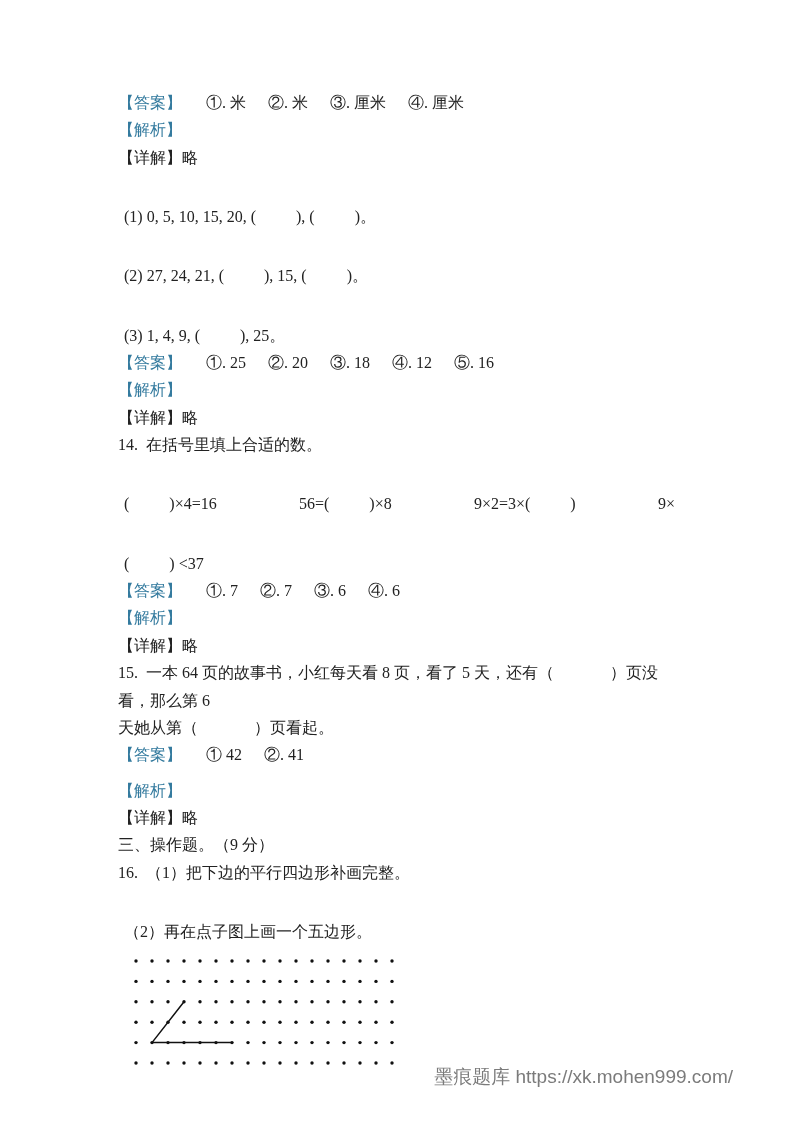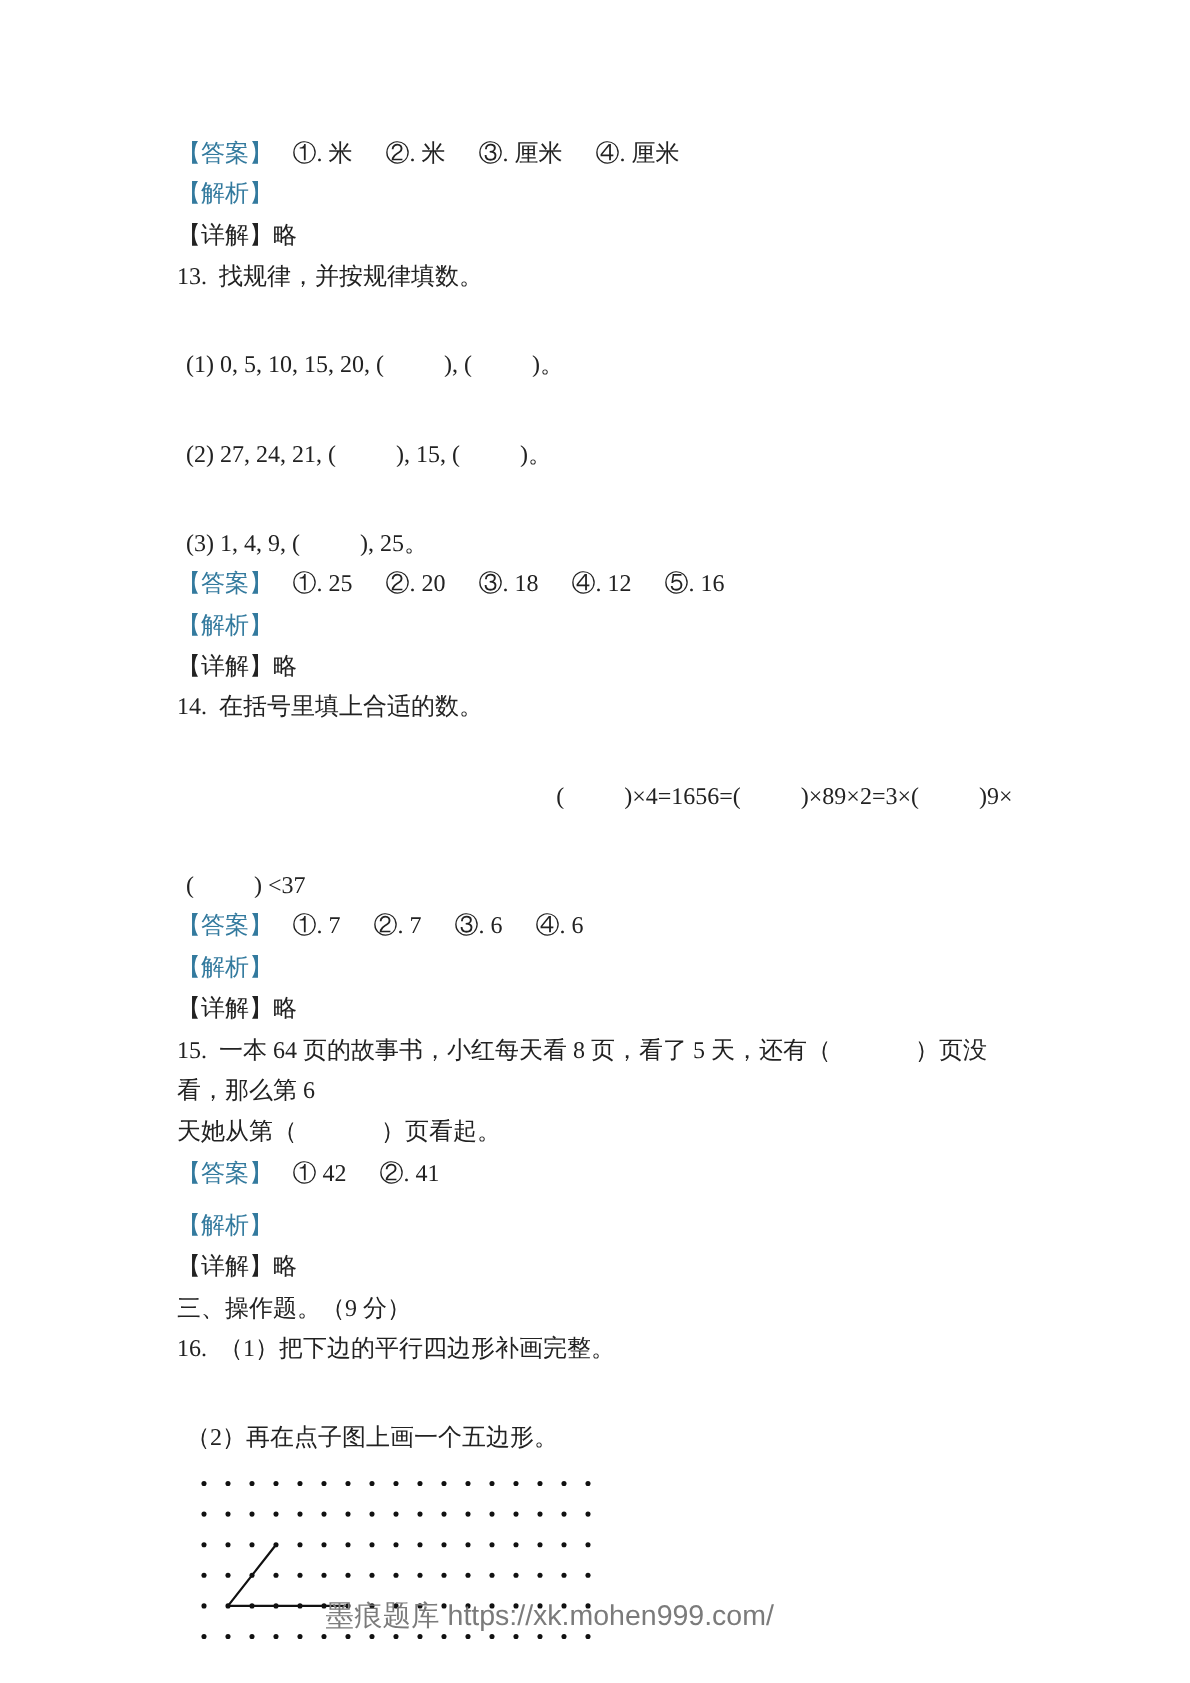--- a/index.html
+++ b/index.html
@@ -11,50 +11,49 @@
     background: #ffffff;
     overflow: hidden;
     font-family: "Liberation Serif", "DejaVu Serif", serif;
     color: var(--ink, #222222);
   }
   .content { position: absolute; left: 118px; top: 89px; width: 557px; }
   .line { font-size: 16px; line-height: 27.35px; white-space: pre-wrap; }
   .blue { color: var(--accent, #337a9e); }
   .indent { padding-left: 6px; margin-top: 32px; }
   .answer { display: flex; align-items: baseline; }
-  .answer .label { margin-right: 13px; flex: 0 0 auto; }
+  .answer .label { margin-right: 24px; flex: 0 0 auto; }
   .answer .item { margin-right: 22px; white-space: pre-wrap; }
-  .exprs { display: flex; justify-content: flex-end; }
+  .exprs { display: flex; justify-content: space-between; }
   .exprs span { white-space: pre-wrap; }
   .mt8 { margin-top: 8px; }
   .grid-wrap { margin-top: 11px; margin-left: 13px; }
   .footer {
     position: absolute; left: 0; top: 1064px; width: 733px;
-    text-align: center;
+    text-align: right;
     font-family: "Liberation Sans", "DejaVu Sans", sans-serif;
     font-size: 19px;
     color: var(--muted, #7b7b7b);
   }
 </style>
 </head>
 <body>
 
 <main class="content">
 
   <div class="line answer">
     <span class="blue label">【答案】</span>
     <span class="item">①. 米</span>
     <span class="item">②. 米</span>
     <span class="item">③. 厘米</span>
     <span class="item">④. 厘米</span>
   </div>
   <div class="line"><span class="blue">【解析】</span></div>
   <div class="line"><span>【详解】</span><span>略</span></div>
 
-  <div class="line">13.  找规律，并按规律填数。</div>
   <div class="line indent">(1) 0, 5, 10, 15, 20, (          ), (          )。</div>
   <div class="line indent">(2) 27, 24, 21, (          ), 15, (          )。</div>
   <div class="line indent">(3) 1, 4, 9, (          ), 25。</div>
   <div class="line answer">
     <span class="blue label">【答案】</span>
     <span class="item">①. 25</span>
     <span class="item">②. 20</span>
     <span class="item">③. 18</span>
     <span class="item">④. 12</span>
     <span class="item">⑤. 16</span>

